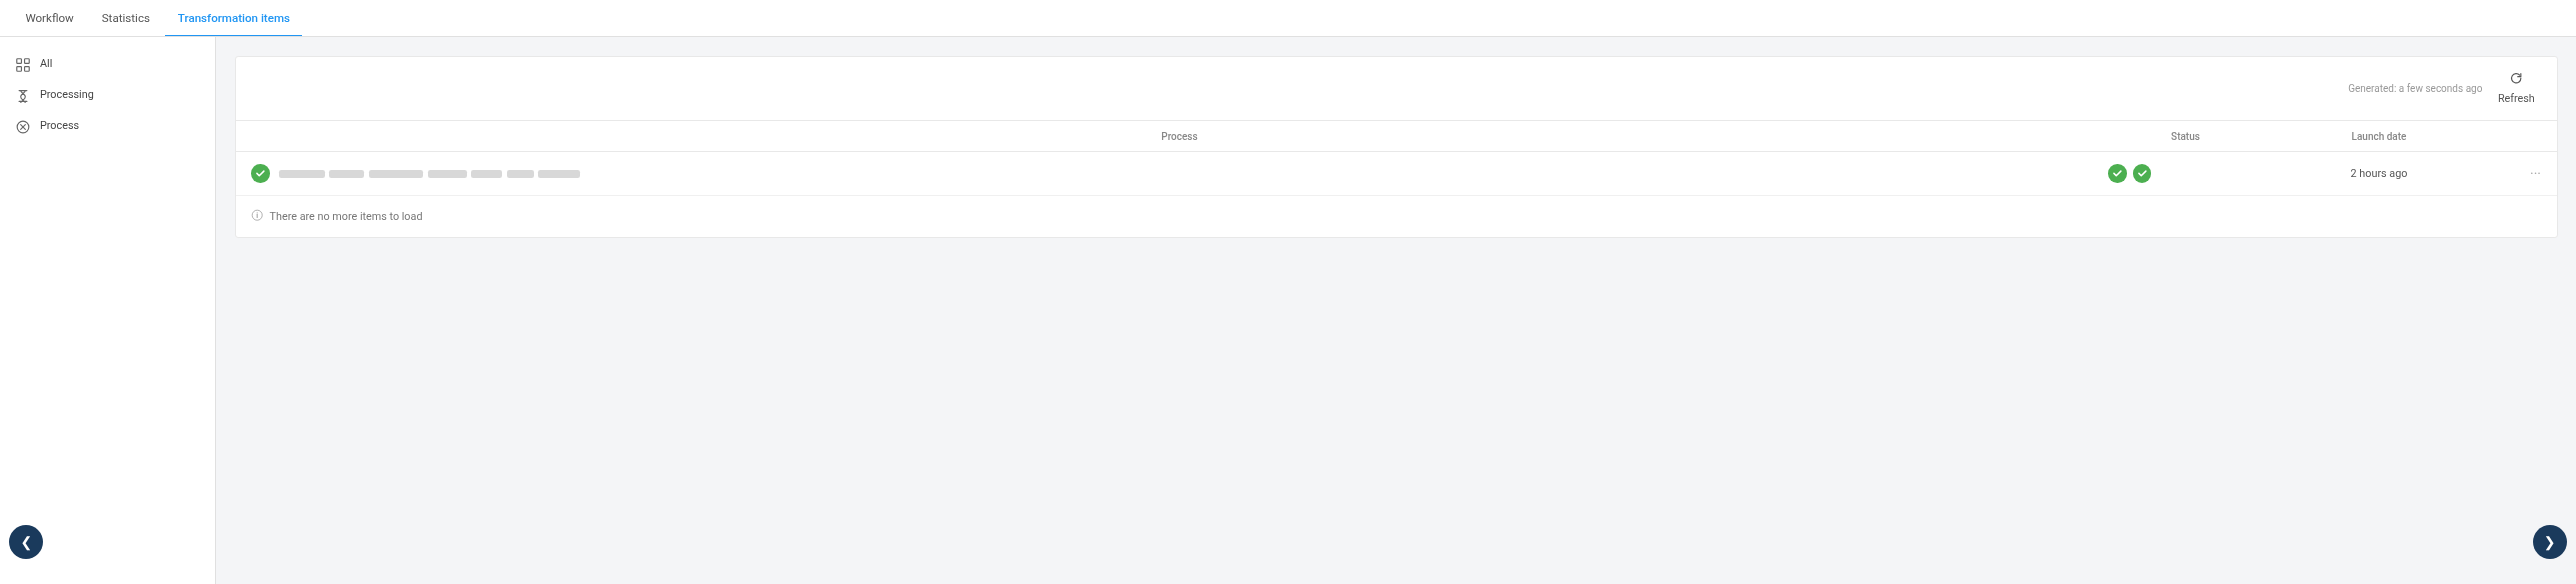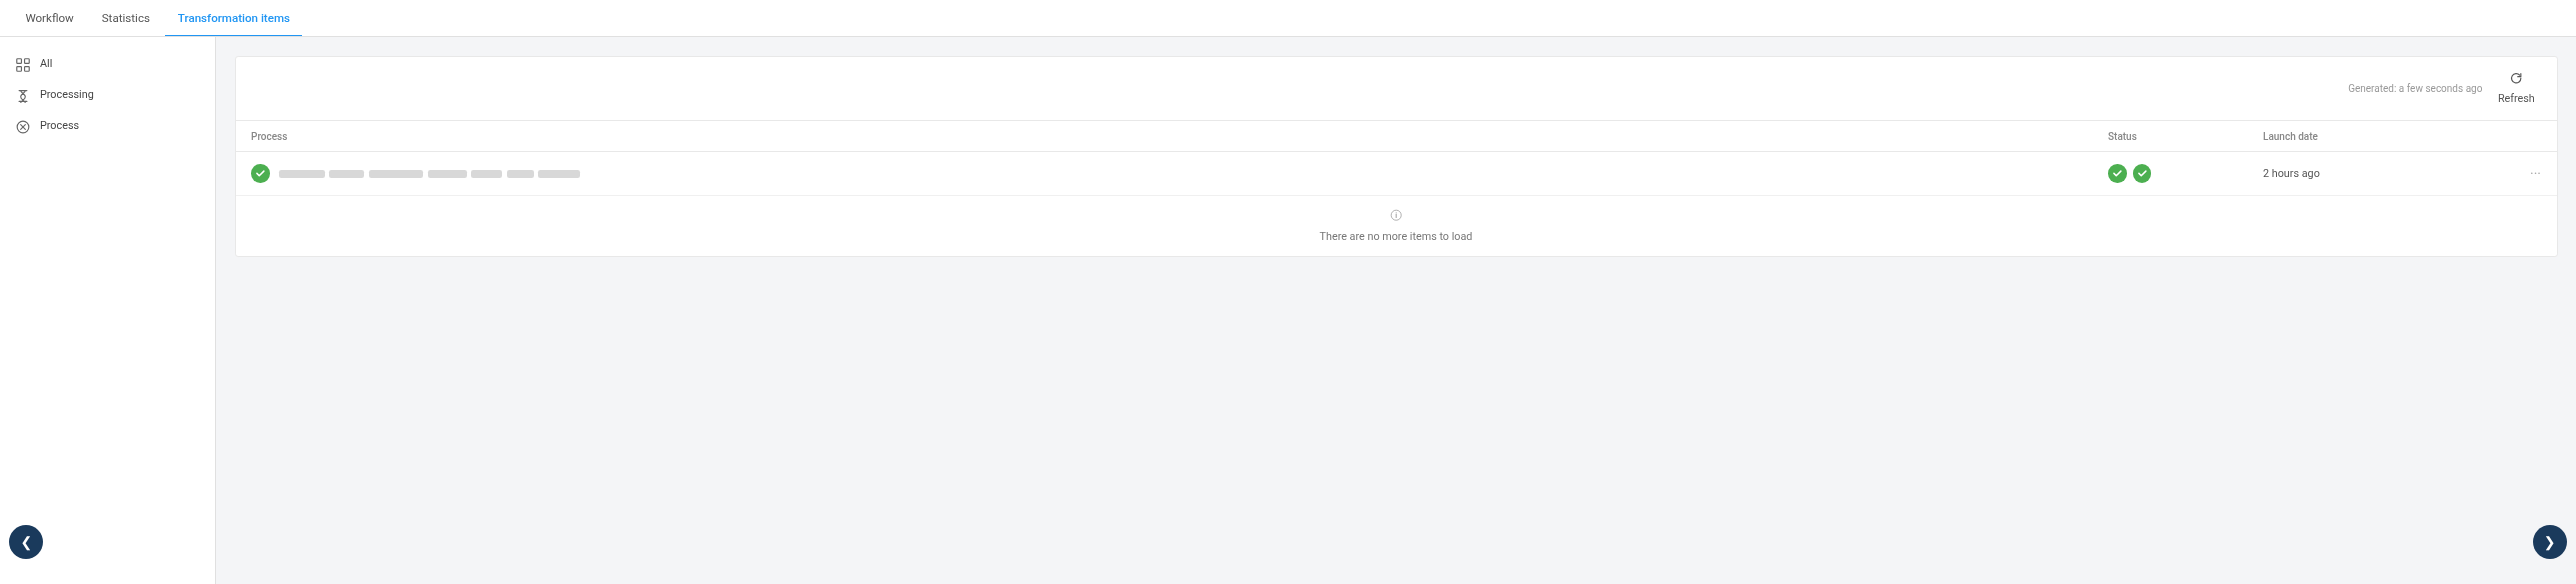--- a/index.html
+++ b/index.html
@@ -88,20 +88,21 @@
       overflow: auto;
       position: relative;
     }
 
     
     .content-card {
       background: #fff;
       margin: 18.5px;
       border-radius: 3.1px;
       border: 0.8px solid #e8e8e8;
+      text-align: center;
     }
 
     
     .card-header {
       display: flex;
       align-items: center;
       justify-content: flex-end;
       padding: 12.4px 15.5px;
       border-bottom: 0.8px solid #e8e8e8;
       gap: 9.3px;
@@ -195,21 +196,20 @@
     }
 
     
     .no-more-items {
       display: flex;
       align-items: center;
       gap: 6.2px;
       padding: 12.4px 15.5px;
       font-size: 10.8px;
       color: #777;
-      flex-direction: column;
     }
 
     
     .nav-arrow {
       position: absolute;
       bottom: 25px;
       width: 34px;
       height: 34px;
       border-radius: 50%;
       background: #1a3a5c;

